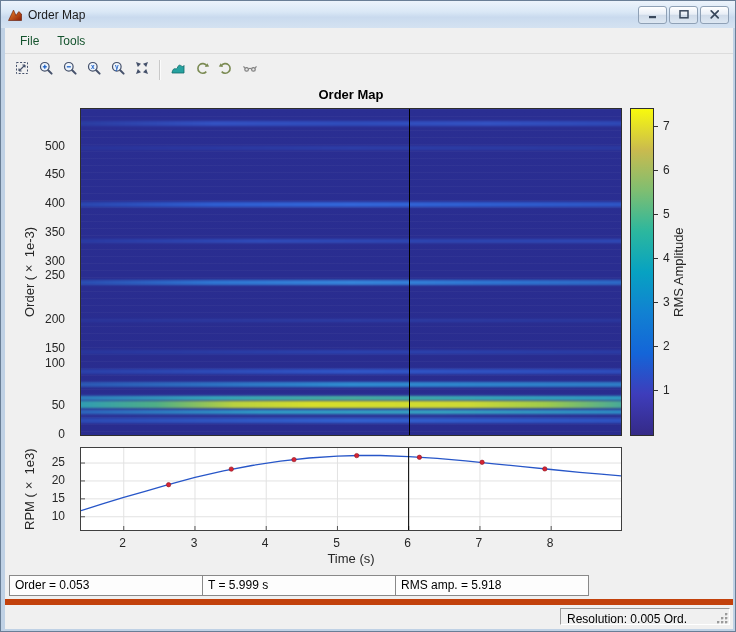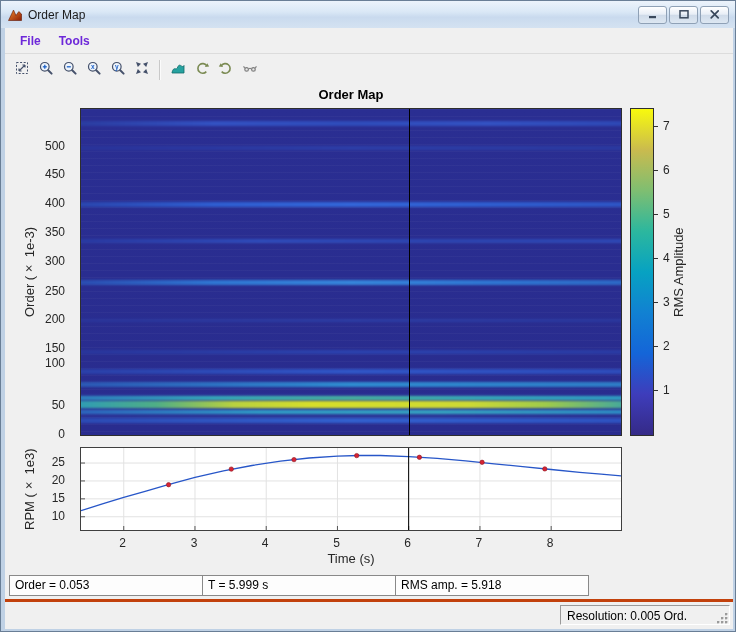--- a/index.html
+++ b/index.html
@@ -17,21 +17,21 @@
   .win-controls{margin-left:auto;display:flex;gap:2px;}
   .winbtn{width:29px;height:18px;border:1px solid #8fa1b6;border-radius:3px;padding:0;
     background:linear-gradient(180deg,#ffffff,#e8eef6 45%,#cfdbe9 52%,#dde7f2);
     display:flex;align-items:center;justify-content:center;cursor:default;}
 
   
   .client{position:absolute;left:4px;top:27px;width:728px;height:601px;background:#f0f0f0;}
 
   .menubar{position:absolute;top:0;left:0;right:0;height:26px;display:flex;align-items:center;
     padding-left:6px;background:#f0f0f0;border-bottom:1px solid #dcdcdc;}
-  .menu-item{font-size:12px;color:#6d28d9;padding:4px 9px;cursor:default;font-weight:bold;}
+  .menu-item{font-size:12px;color:#14532d;padding:4px 9px;cursor:default;}
 
   .toolbar{position:absolute;top:27px;left:0;right:0;height:29px;display:flex;align-items:center;
     padding-left:5px;background:#f0f0f0;}
   .tbtn{width:24px;height:24px;display:flex;align-items:center;justify-content:center;
     background:transparent;border:1px solid transparent;padding:0;}
   .tsep{width:0;height:20px;border-left:1px solid #c9c9c9;border-right:1px solid #fbfbfb;margin:0 5px;}
 
   
   .figure{position:absolute;top:56px;left:0;right:0;height:491px;background:#f0f0f0;}
   .plot-title{position:absolute;left:75px;top:3px;width:542px;text-align:center;
@@ -69,21 +69,21 @@
     font-size:13px;color:#262626;}
 
   
   .readouts{position:absolute;top:547px;left:4px;width:580px;height:21px;display:flex;}
   .readout{flex:1 1 0;border:1px solid #898989;background:#fdfdfd;margin-left:-1px;
     padding:2px 5px;font-size:12px;color:#000;white-space:nowrap;overflow:hidden;}
   .readout:first-child{margin-left:0;}
 
   
   .statusbar{position:absolute;top:571px;left:0;right:0;bottom:0;background:#f0f0f0;
-    border-top:3px solid #c2410c;}
+    border-top:6px solid #c2410c;}
   .status-panel{position:absolute;top:3px;bottom:4px;right:3px;width:170px;
     border:1px solid;border-color:#9a9a9a #ffffff #ffffff #9a9a9a;background:#f0f0f0;
     font-size:12px;color:#000;padding:3px 6px;white-space:nowrap;}
   .grip{position:absolute;right:4px;bottom:5px;width:13px;height:13px;}
 </style>
 </head>
 <body>
 
 <div class="window">
 
@@ -240,21 +240,21 @@
           <div class="ridge" style="top: 300.612px; height: 4.61593px; background: linear-gradient(90deg, rgb(45, 101, 190) 0%, rgb(48, 156, 198) 33.3%, rgb(54, 164, 192) 66.7%, rgb(46, 140, 196) 100%);"></div>
           <div class="ridge" style="top: 309.267px; height: 4.61593px; background: linear-gradient(90deg, rgb(44, 74, 180) 0%, rgb(50, 96, 206) 50%, rgb(46, 82, 192) 100%);"></div>
           <div class="hm-cursor" style="left: 327.6px;"></div>
         </div>
       <div class="hm-yticks">
           <span class="tick" style="top: 319px;">0</span>
           <span class="tick" style="top: 290.2px;">50</span>
           <span class="tick" style="top: 248px;">100</span>
           <span class="tick" style="top: 232.5px;">150</span>
           <span class="tick" style="top: 203.6px;">200</span>
-          <span class="tick" style="top: 176px;">250</span>
+          <span class="tick" style="top: 160px;">250</span>
           <span class="tick" style="top: 145.9px;">300</span>
           <span class="tick" style="top: 117.1px; text-align: right;">350</span>
           <span class="tick" style="top: 88.2px;">400</span>
           <span class="tick" style="top: 59.4px;">450</span>
           <span class="tick" style="top: 30.5px;">500</span>
         </div>
       <div class="vlabel ylabel-order">Order (× 1e-3)</div>
 
       <div class="colorbar" style="background: linear-gradient(to top, rgb(53, 42, 135) 0%, rgb(62, 61, 187) 12.5%, rgb(20, 101, 216) 25%, rgb(17, 129, 210) 37.5%, rgb(7, 162, 194) 50%, rgb(44, 183, 158) 62.5%, rgb(127, 190, 113) 75%, rgb(202, 187, 78) 87.5%, rgb(248, 250, 13) 100%);"></div>
       <div class="cb-ticks">

